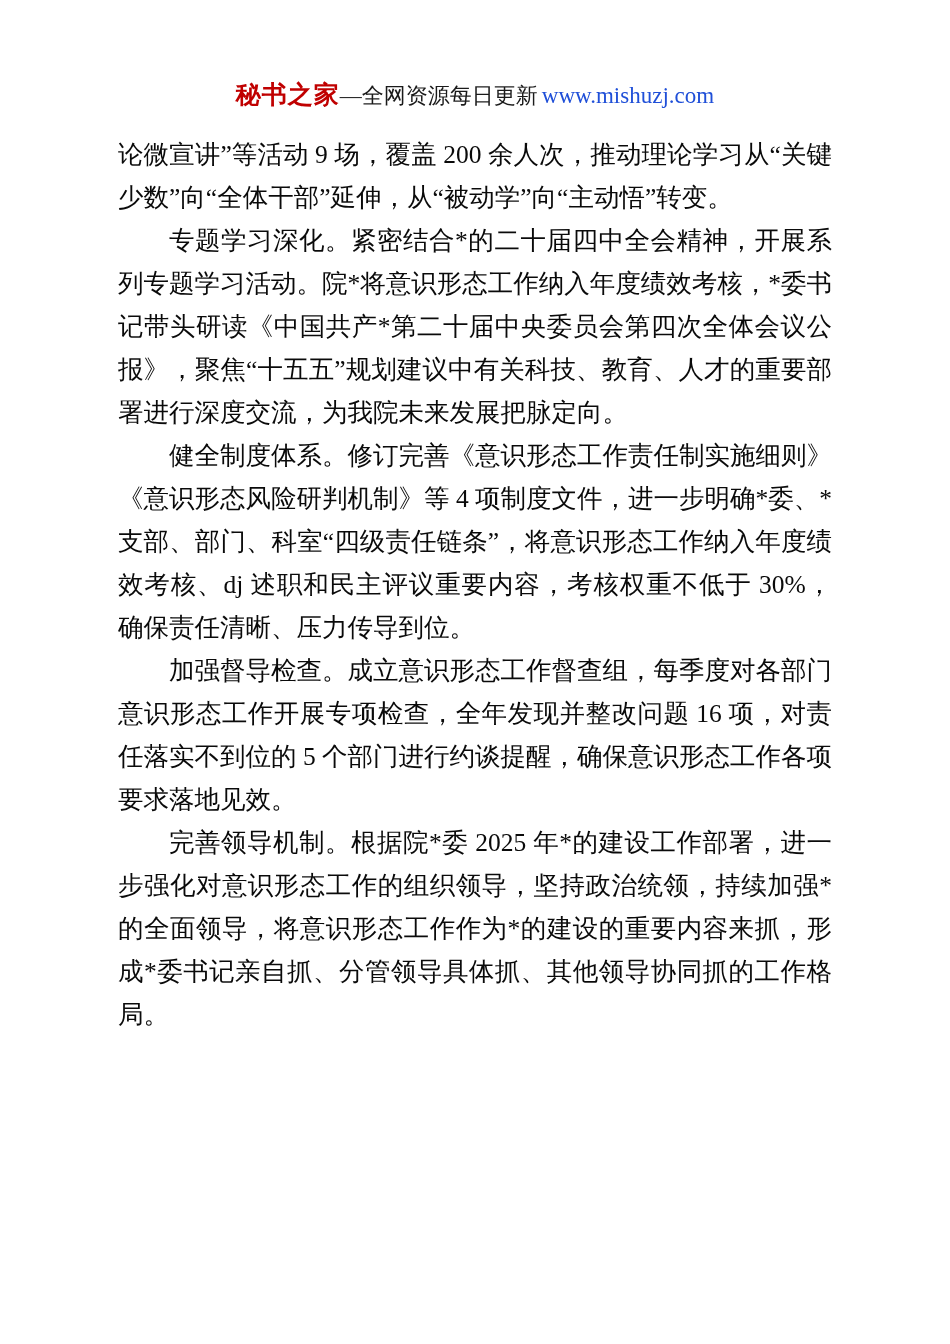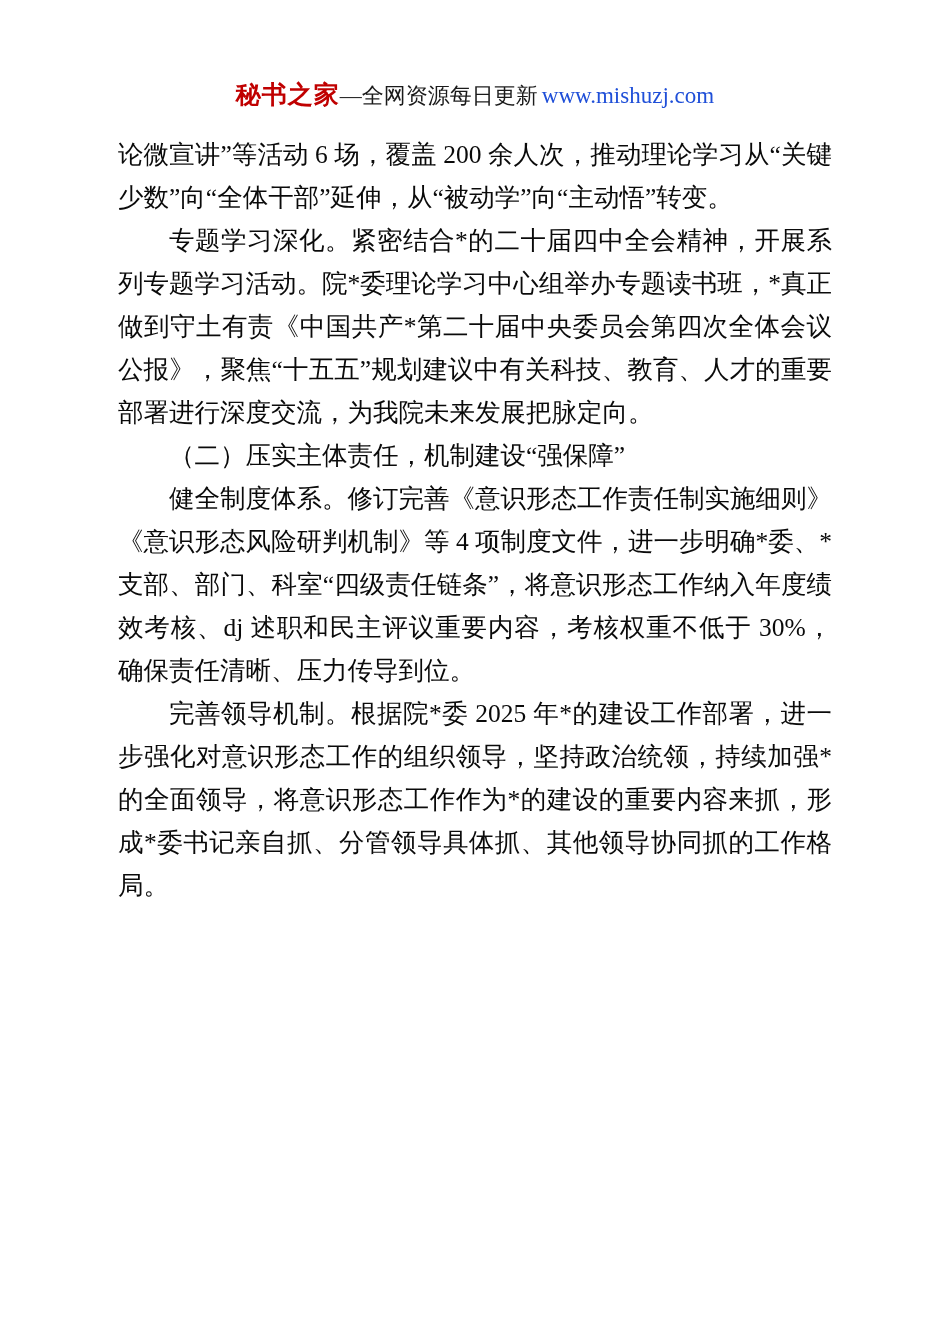--- a/index.html
+++ b/index.html
@@ -71,20 +71,20 @@
 </head>
 <body>
 
 <div class="page">
 
   <div class="header-banner">
     <span class="brand">秘书之家</span><span class="brand-tail">—全网资源每日更新</span> <span class="brand-url">www.mishuzj.com</span>
   </div>
 
   <div class="body-text">
-    <p>论微宣讲”等活动 6 场，覆盖 200 余人次，推动理论学习从“关键少数”向“全体干部”延伸，从“被动学”向“主动悟”转变。</p>
-    <p class="indent">专题学习深化。紧密结合*的二十届四中全会精神，开展系列专题学习活动。院*委理论学习中心组举办专题读书班，*真正做到守土有责《中国共产*第二十届中央委员会第四次全体会议公报》，聚焦“十五五”规划建议中有关科技、教育、人才的重要部署进行深度交流，为我院未来发展把脉定向。</p>
-    <p class="indent">（二）压实主体责任，机制建设“强保障”</p>
+    <p>论微宣讲”等活动 9 场，覆盖 200 余人次，推动理论学习从“关键少数”向“全体干部”延伸，从“被动学”向“主动悟”转变。</p>
+    <p class="indent">专题学习深化。紧密结合*的二十届四中全会精神，开展系列专题学习活动。院*将意识形态工作纳入年度绩效考核，*委书记带头研读《中国共产*第二十届中央委员会第四次全体会议公报》，聚焦“十五五”规划建议中有关科技、教育、人才的重要部署进行深度交流，为我院未来发展把脉定向。</p>
     <p class="indent">健全制度体系。修订完善《意识形态工作责任制实施细则》《意识形态风险研判机制》等 4 项制度文件，进一步明确*委、*支部、部门、科室“四级责任链条”，将意识形态工作纳入年度绩效考核、dj 述职和民主评议重要内容，考核权重不低于 30%，确保责任清晰、压力传导到位。</p>
+    <p class="indent">加强督导检查。成立意识形态工作督查组，每季度对各部门意识形态工作开展专项检查，全年发现并整改问题 16 项，对责任落实不到位的 5 个部门进行约谈提醒，确保意识形态工作各项要求落地见效。</p>
     <p class="indent">完善领导机制。根据院*委 2025 年*的建设工作部署，进一步强化对意识形态工作的组织领导，坚持政治统领，持续加强*的全面领导，将意识形态工作作为*的建设的重要内容来抓，形成*委书记亲自抓、分管领导具体抓、其他领导协同抓的工作格局。</p>
   </div>
 
 </div>
 
 </body></html>

